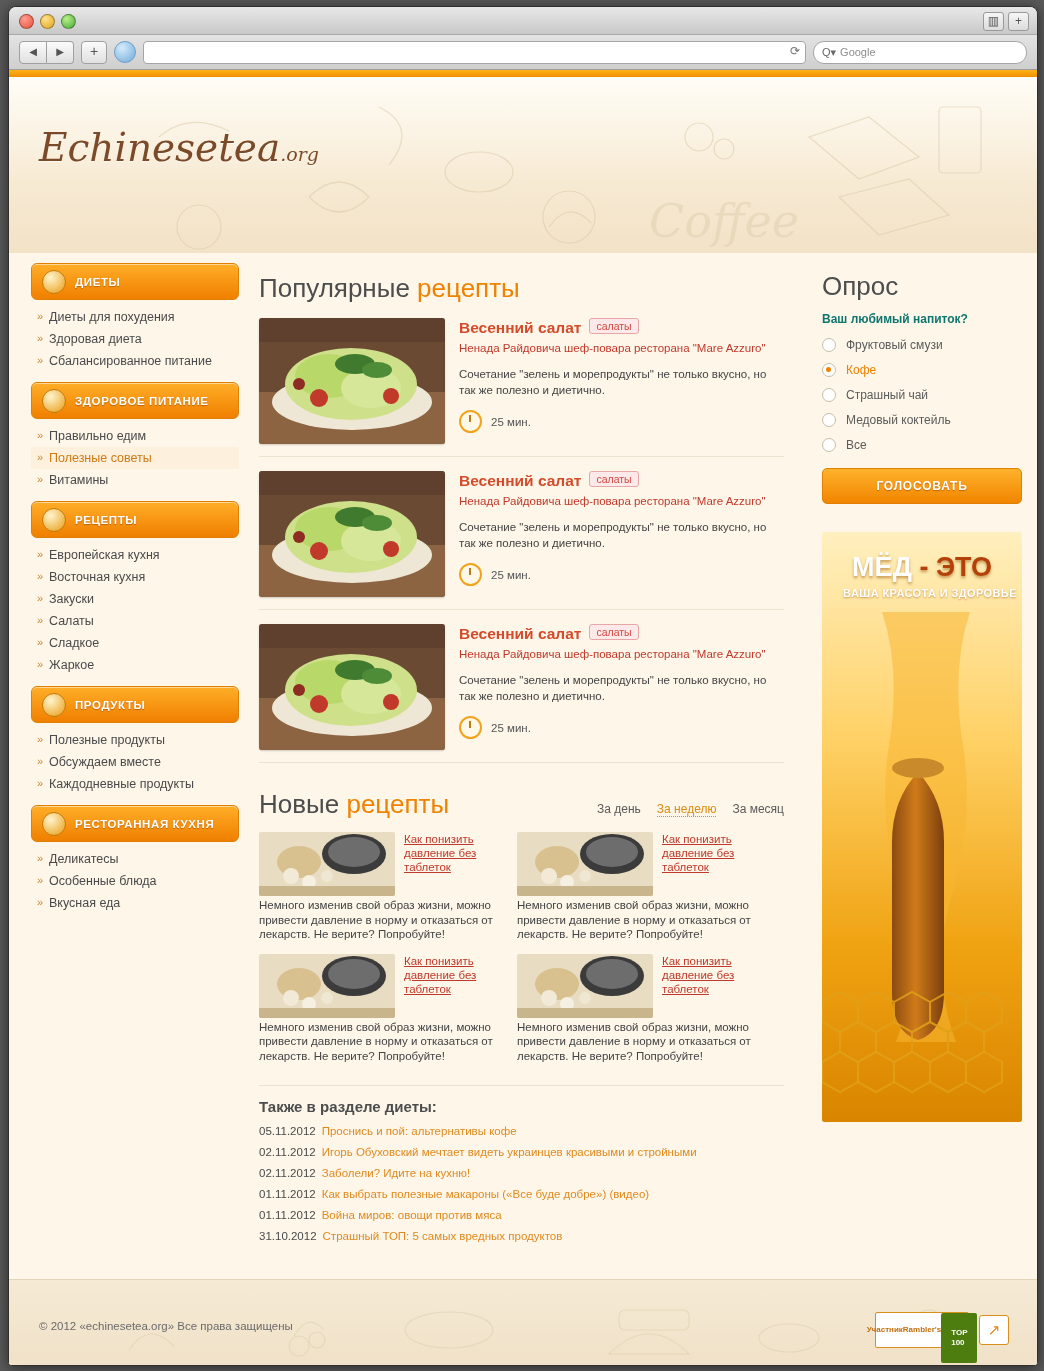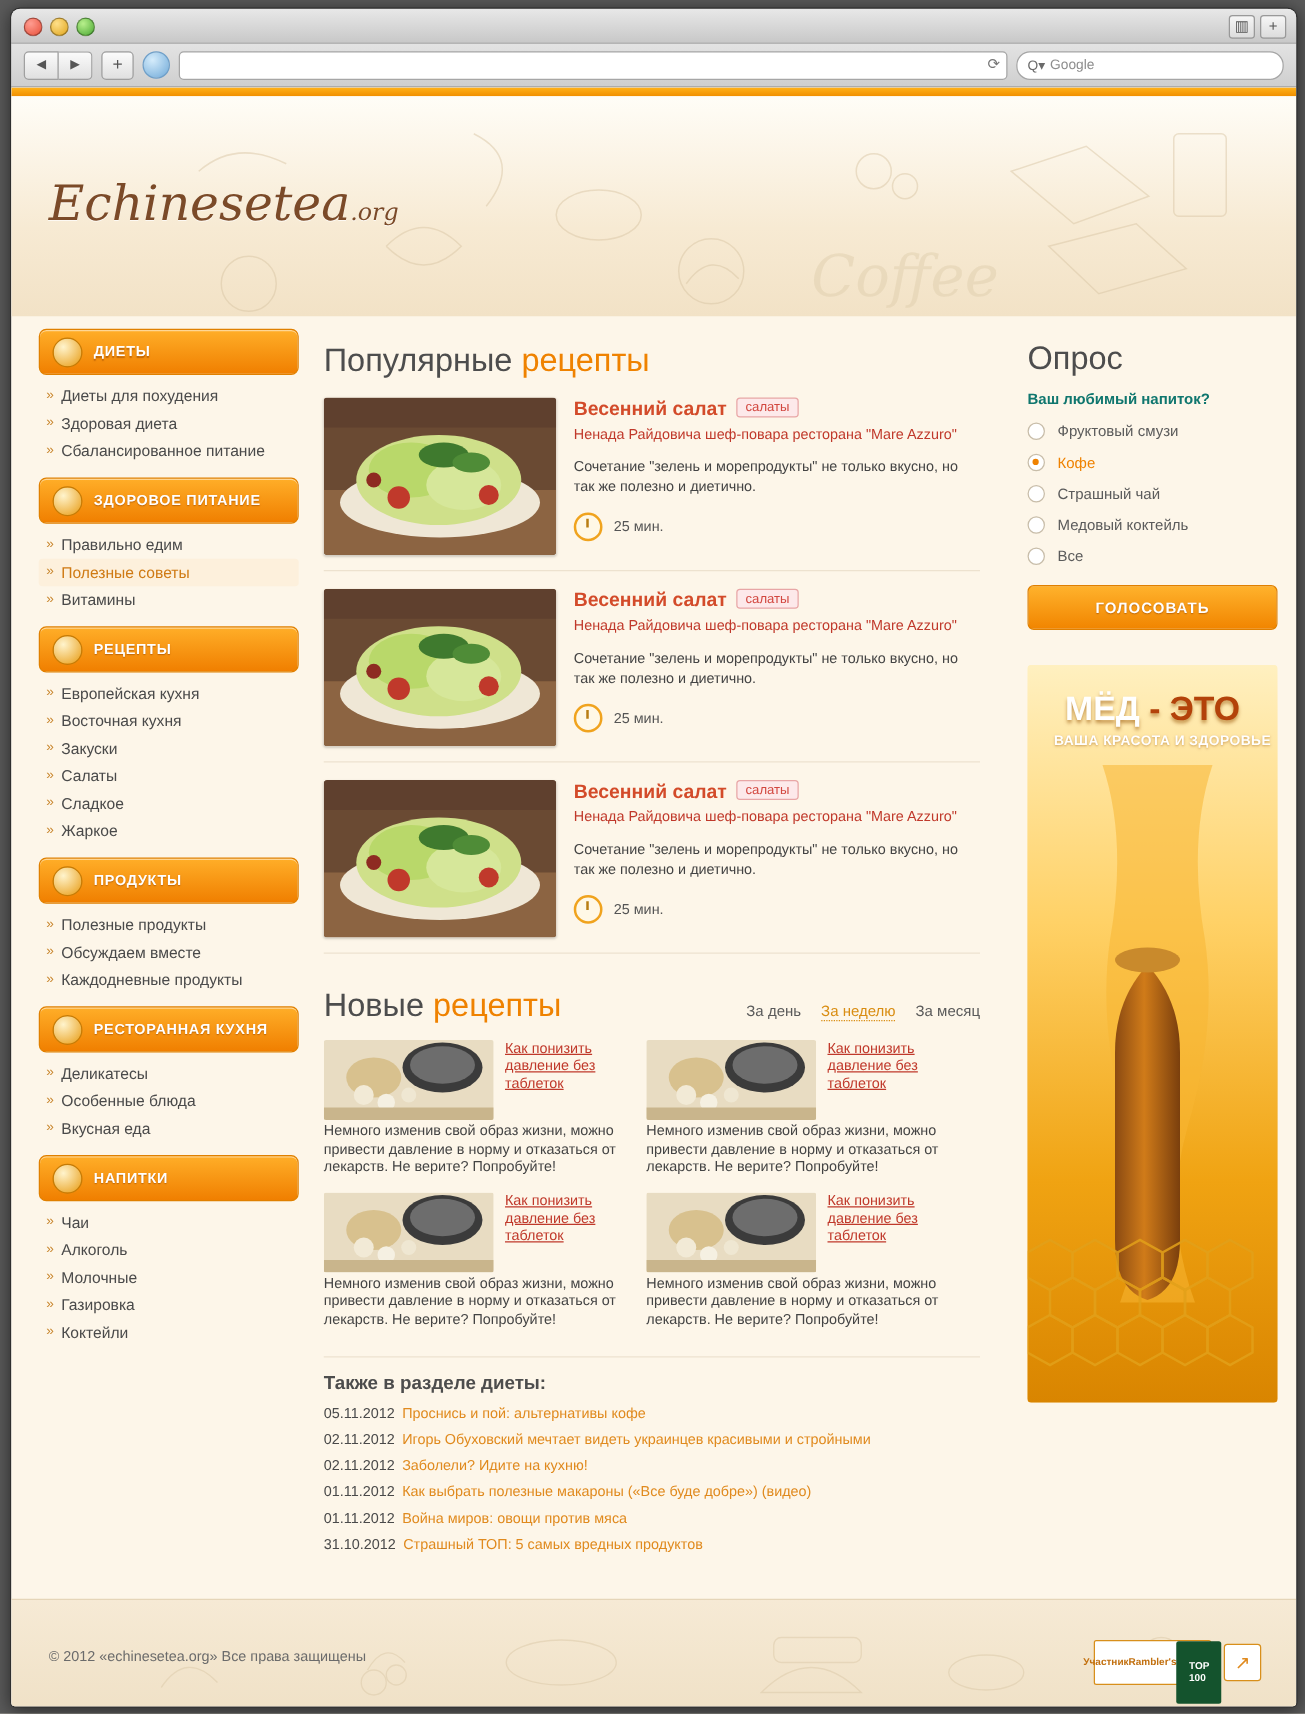--- a/index.html
+++ b/index.html
@@ -56,21 +56,21 @@
   
   .page{position:relative;width:1028px;height:1297px;background:#fdf6e9;overflow:hidden;}
   .orangebar{height:7px;background:linear-gradient(#ffb21a,#f18f00);}
   .header{
     height:176px;position:relative;
     background:linear-gradient(#fffdf7 0%, #f7ead3 60%, #f2e2c6 100%);
     overflow:hidden;
   }
   .header svg.sketch{position:absolute;inset:0;opacity:.5;}
   .logo{
-    position:absolute;left:30px;top:64px;
+    position:absolute;left:30px;top:48px;
     font-family:"DejaVu Serif", serif;font-style:italic;
     font-size:39px;color:#7b4a28;
     text-shadow:0 1px 0 rgba(255,255,255,.7);
   }
   .logo .dom{font-size:19px;}
   .body-wrap{position:relative;display:flex;padding:0 0 0 0;}
   
   .sidebar{width:208px;margin:10px 0 0 22px;}
   .cat{margin-bottom:8px;}
   .cat-head{
@@ -143,21 +143,21 @@
   .footer{
     position:relative;height:100px;margin-top:28px;
     background:linear-gradient(#f6ead5,#efe0c5);
     border-top:1px solid #e5d5b8;overflow:hidden;
   }
   .copy{position:absolute;left:30px;top:40px;font-size:11.5px;color:#6b6b6b;}
   .counters{position:absolute;right:28px;top:32px;display:flex;gap:10px;align-items:center;}
   .rambler{width:92px;height:34px;border:1px solid #d88f1b;background:#fff;border-radius:2px;
     display:flex;flex-direction:row;align-items:center;justify-content:center;}
   .rambler span{font-size:8px;color:#c2700f;line-height:10px;font-weight:bold;}
-  .rambler .top100{background:#14532d;color:#fff;font-size:8px;padding:15px 10px;border-radius:2px;margin-top:16px;}
+  .rambler .top100{background:#4d7c0f;color:#fff;font-size:8px;padding:15px 10px;border-radius:2px;margin-top:16px;}
   .sqbtn{width:28px;height:28px;border:1px solid #d88f1b;border-radius:3px;background:#fff;
     color:#e08a1e;font-size:15px;display:flex;align-items:center;justify-content:center;}
 </style>
 </head>
 <body>
 
 <div class="browser">
 
   <div class="titlebar">
     <div class="lights">
@@ -276,33 +276,20 @@
             <span class="cat-ico"></span>
             <span class="cat-title">РЕСТОРАННАЯ КУХНЯ</span>
           </div>
           <ul class="cat-list">
             <li>Деликатесы</li>
             <li>Особенные блюда</li>
             <li>Вкусная еда</li>
           </ul>
         </div>
 
-        <div class="cat">
-          <div class="cat-head">
-            <span class="cat-ico"></span>
-            <span class="cat-title">НАПИТКИ</span>
-          </div>
-          <ul class="cat-list">
-            <li>Чаи</li>
-            <li>Алкоголь</li>
-            <li>Молочные</li>
-            <li>Газировка</li>
-            <li>Коктейли</li>
-          </ul>
-        </div>
       </div>
 
       <div class="main">
         <h2 class="sec">
           <span>Популярные</span>
           <em>рецепты</em>
         </h2>
 
         <div class="recipe">
           <div class="thumb">

